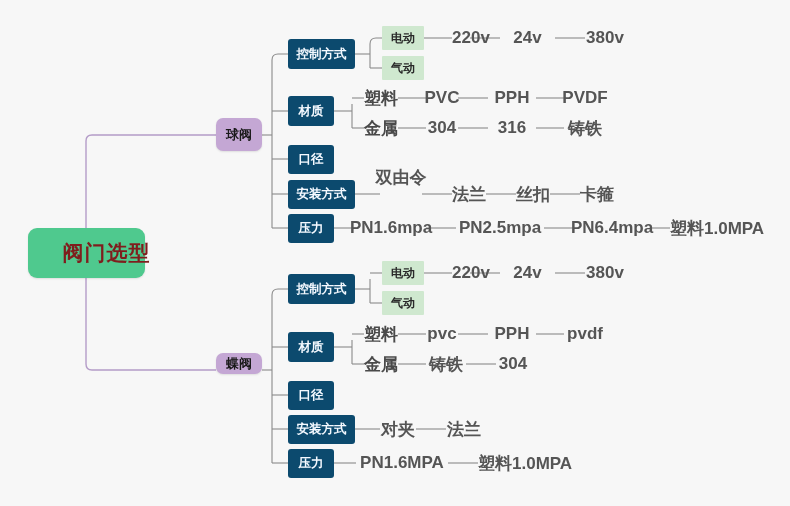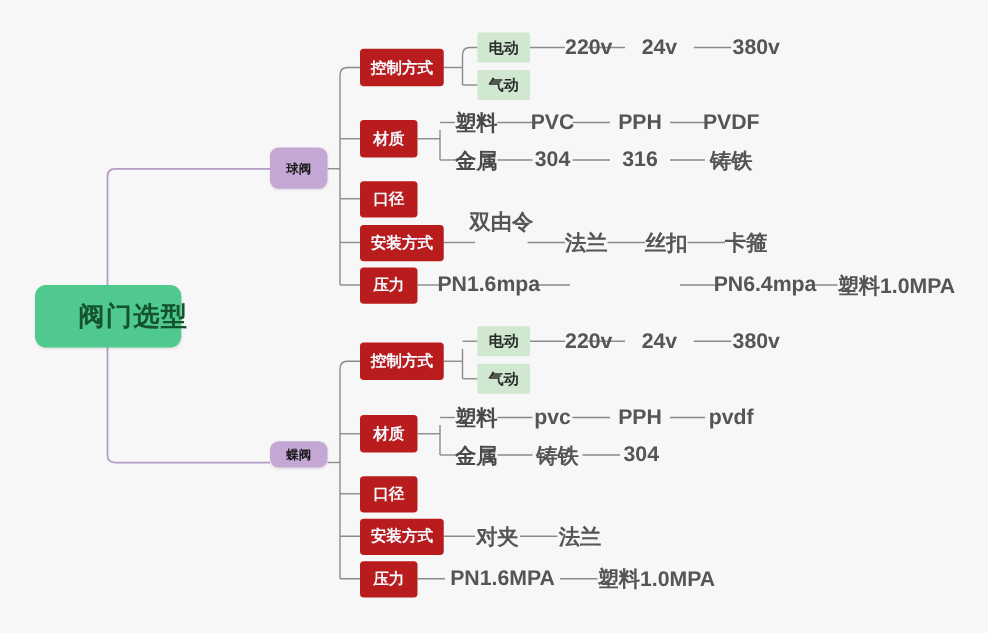--- a/index.html
+++ b/index.html
@@ -10,31 +10,31 @@
     position:relative;
   }
   #map{position:absolute;left:0;top:0;width:790px;height:506px;}
   svg.links{position:absolute;left:0;top:0;width:790px;height:506px;pointer-events:none;}
 
   .node{position:absolute;box-sizing:border-box;display:flex;align-items:center;justify-content:center;
         white-space:nowrap;font-weight:bold;color:#1c1c1c;}
 
   .root{
     background:#4fc98e;border-radius:9px;
-    font-size:21px;letter-spacing:1px;color:#14532d;
+    font-size:21px;letter-spacing:1px;color:#7f1d1d;
     box-shadow:0 1px 2px rgba(0,0,0,.10);
     padding-left:40px;
   }
   .valve{
     background:#c4a7d4;border-radius:7px;
-    font-size:10px;color:#1a1a1a;
+    font-size:13px;color:#1a1a1a;
     box-shadow:0 1px 2px rgba(0,0,0,.10);
   }
   .attr{
-    background:#b91c1c;border-radius:3px;
+    background:#0c4a6e;border-radius:3px;
     font-size:12.5px;color:#f4f9ff;
   }
   .mode{
     background:#cfe8cf;border-radius:1px;
     font-size:12px;color:#2a2a2a;
   }
   .leaf{
     font-size:17px;color:#555;font-weight:bold;background:transparent;
   }
   .leaf.sub{color:#4a4a4a;}
@@ -149,20 +149,21 @@
   <div class="node attr" style="left:288px;top:145px;width:46px;height:29px;">口径</div>
 
   <div class="node attr" style="left:288px;top:180px;width:67px;height:29px;">安装方式</div>
   <div class="node leaf" style="left:380px;top:166px;width:42px;height:22px;">双由令</div>
   <div class="node leaf" style="left:452px;top:183px;width:34px;height:22px;">法兰</div>
   <div class="node leaf" style="left:516px;top:183px;width:34px;height:22px;text-align:right;">丝扣</div>
   <div class="node leaf" style="left:580px;top:183px;width:34px;height:22px;">卡箍</div>
 
   <div class="node attr" style="left:288px;top:214px;width:46px;height:29px;">压力</div>
   <div class="node leaf" style="left:356px;top:217px;width:70px;height:22px;">PN1.6mpa</div>
+  <div class="node leaf" style="left:456px;top:217px;width:88px;height:22px;">PN2.5mpa</div>
   <div class="node leaf" style="left:574px;top:217px;width:76px;height:22px;">PN6.4mpa</div>
   <div class="node leaf" style="left:670px;top:217px;width:96px;height:22px;justify-content:flex-start;">塑料1.0MPA</div>
 
   <div class="node valve" style="left:216px;top:353px;width:46px;height:21px;">蝶阀</div>
 
   <div class="node attr" style="left:288px;top:274px;width:67px;height:30px;">控制方式</div>
   <div class="node mode" style="left:382px;top:261px;width:42px;height:24px;">电动</div>
   <div class="node mode" style="left:382px;top:291px;width:42px;height:24px;">气动</div>
   <div class="node leaf" style="left:452px;top:262px;width:38px;height:22px;">220v</div>
   <div class="node leaf" style="left:500px;top:262px;width:55px;height:22px;">24v</div>

